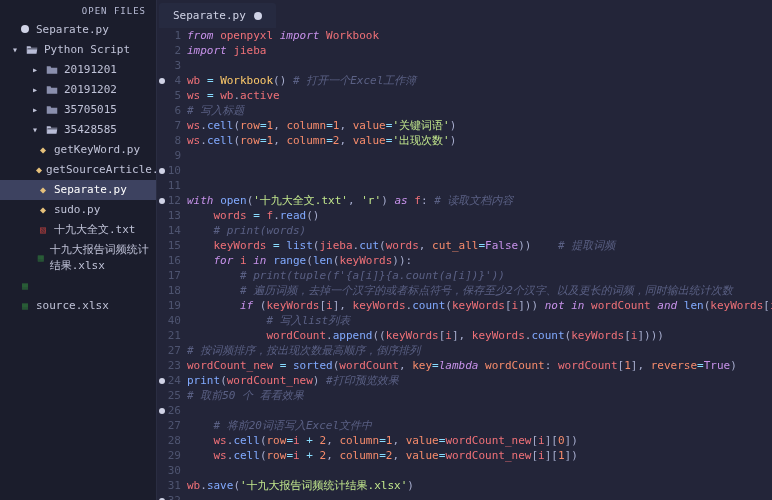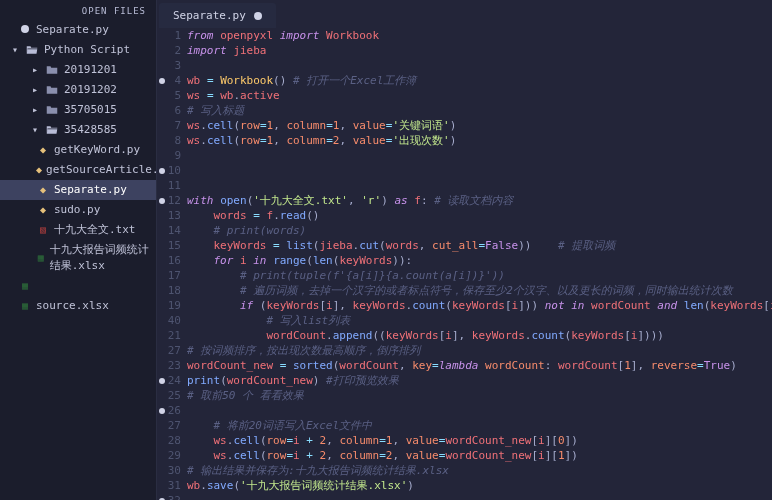--- a/index.html
+++ b/index.html
@@ -244,21 +244,20 @@
       <div class="line">
         <div class="gut">28</div>
         <div class="cc">    <span class="var">ws</span>.<span class="fn">cell</span>(<span class="arg">row</span><span class="op">=</span><span class="var">i</span> <span class="op">+</span> <span class="num">2</span>, <span class="arg">column</span><span class="op">=</span><span class="num">1</span>, <span class="arg">value</span><span class="op">=</span><span class="var">wordCount_new</span>[<span class="var">i</span>][<span class="num">0</span>])</div>
       </div>
       <div class="line">
         <div class="gut">29</div>
         <div class="cc">    <span class="var">ws</span>.<span class="fn">cell</span>(<span class="arg">row</span><span class="op">=</span><span class="var">i</span> <span class="op">+</span> <span class="num">2</span>, <span class="arg">column</span><span class="op">=</span><span class="num">2</span>, <span class="arg">value</span><span class="op">=</span><span class="var">wordCount_new</span>[<span class="var">i</span>][<span class="num">1</span>])</div>
       </div>
       <div class="line">
         <div class="gut">30</div>
-        <div class="cc"><span class="cmt"># 输出结果并保存为:十九大报告词频统计结果.xlsx</span></div>
       </div>
       <div class="line">
         <div class="gut">31</div>
         <div class="cc"><span class="var">wb</span>.<span class="fn">save</span>(<span class="str">'十九大报告词频统计结果.xlsx'</span>)</div>
       </div>
       <div class="line">
         <div class="gut">32<span class="gutm"></span></div>
         <div class="cc"></div>
       </div>
     </div>

